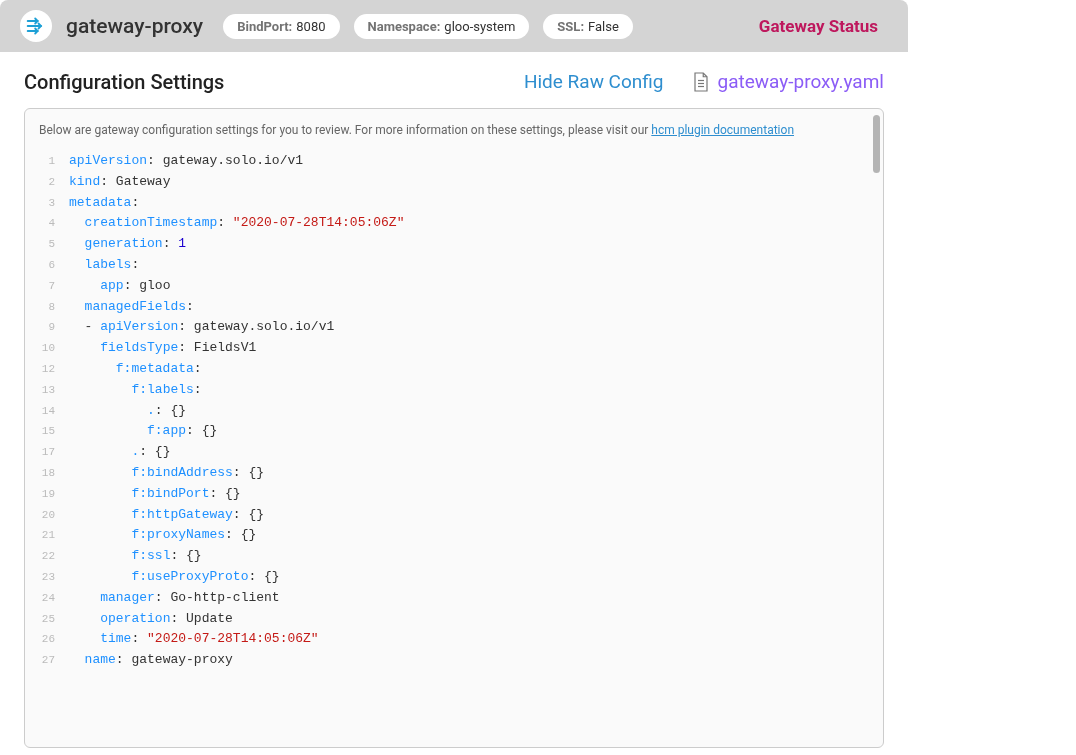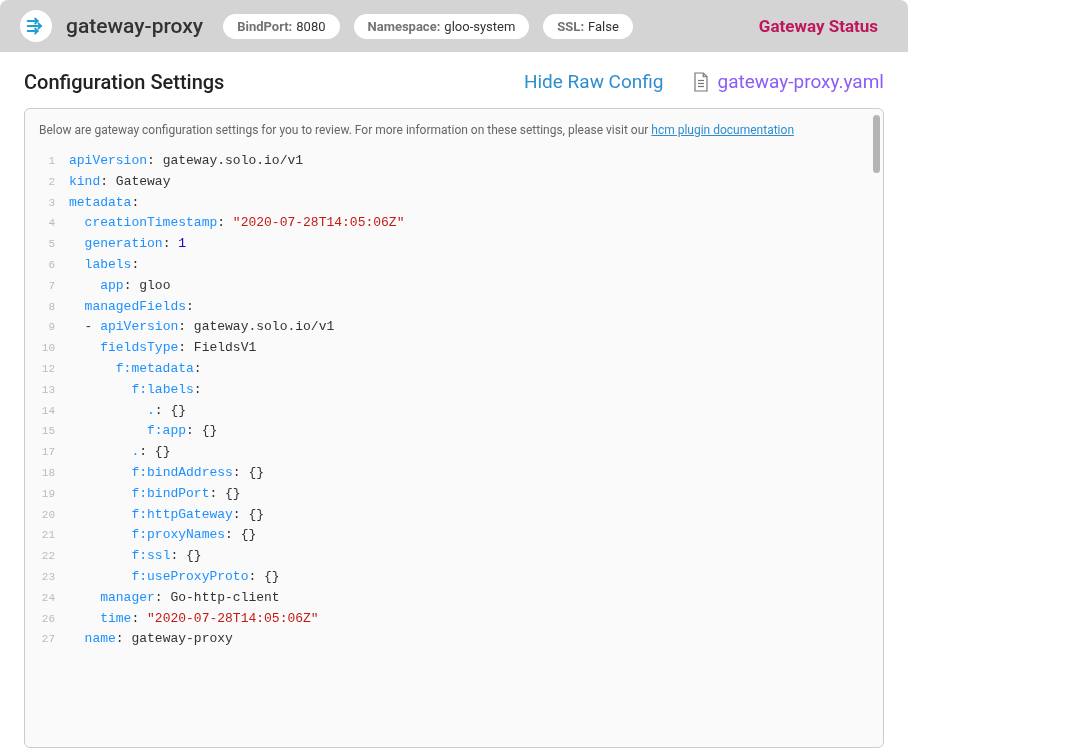--- a/index.html
+++ b/index.html
@@ -169,19 +169,20 @@
         <div class="code-line"><span class="ln">14</span><span><span class="tok-plain">          </span><span class="tok-key">.</span><span class="tok-punc">: </span><span class="tok-punc">{}</span></span></div>
         <div class="code-line"><span class="ln">15</span><span><span class="tok-plain">          </span><span class="tok-key">f:app</span><span class="tok-punc">: </span><span class="tok-punc">{}</span></span></div>
         <div class="code-line"><span class="ln">17</span><span><span class="tok-plain">        </span><span class="tok-key">.</span><span class="tok-punc">: </span><span class="tok-punc">{}</span></span></div>
         <div class="code-line"><span class="ln">18</span><span><span class="tok-plain">        </span><span class="tok-key">f:bindAddress</span><span class="tok-punc">: </span><span class="tok-punc">{}</span></span></div>
         <div class="code-line"><span class="ln">19</span><span><span class="tok-plain">        </span><span class="tok-key">f:bindPort</span><span class="tok-punc">: </span><span class="tok-punc">{}</span></span></div>
         <div class="code-line"><span class="ln">20</span><span><span class="tok-plain">        </span><span class="tok-key">f:httpGateway</span><span class="tok-punc">: </span><span class="tok-punc">{}</span></span></div>
         <div class="code-line"><span class="ln">21</span><span><span class="tok-plain">        </span><span class="tok-key">f:proxyNames</span><span class="tok-punc">: </span><span class="tok-punc">{}</span></span></div>
         <div class="code-line"><span class="ln">22</span><span><span class="tok-plain">        </span><span class="tok-key">f:ssl</span><span class="tok-punc">: </span><span class="tok-punc">{}</span></span></div>
         <div class="code-line"><span class="ln">23</span><span><span class="tok-plain">        </span><span class="tok-key">f:useProxyProto</span><span class="tok-punc">: </span><span class="tok-punc">{}</span></span></div>
         <div class="code-line"><span class="ln">24</span><span><span class="tok-plain">    </span><span class="tok-key">manager</span><span class="tok-punc">: </span><span class="tok-plain">Go-http-client</span></span></div>
+        <div class="code-line"><span class="ln">25</span><span><span class="tok-plain">    </span><span class="tok-key">operation</span><span class="tok-punc">: </span><span class="tok-plain">Update</span></span></div>
         <div class="code-line"><span class="ln">26</span><span><span class="tok-plain">    </span><span class="tok-key">time</span><span class="tok-punc">: </span><span class="tok-str">"2020-07-28T14:05:06Z"</span></span></div>
         <div class="code-line"><span class="ln">27</span><span><span class="tok-plain">  </span><span class="tok-key">name</span><span class="tok-punc">: </span><span class="tok-plain">gateway-proxy</span></span></div>
       </div>
     <div class="scroll-thumb"></div>
   </div>
 
 </div>
 
 </body></html>

